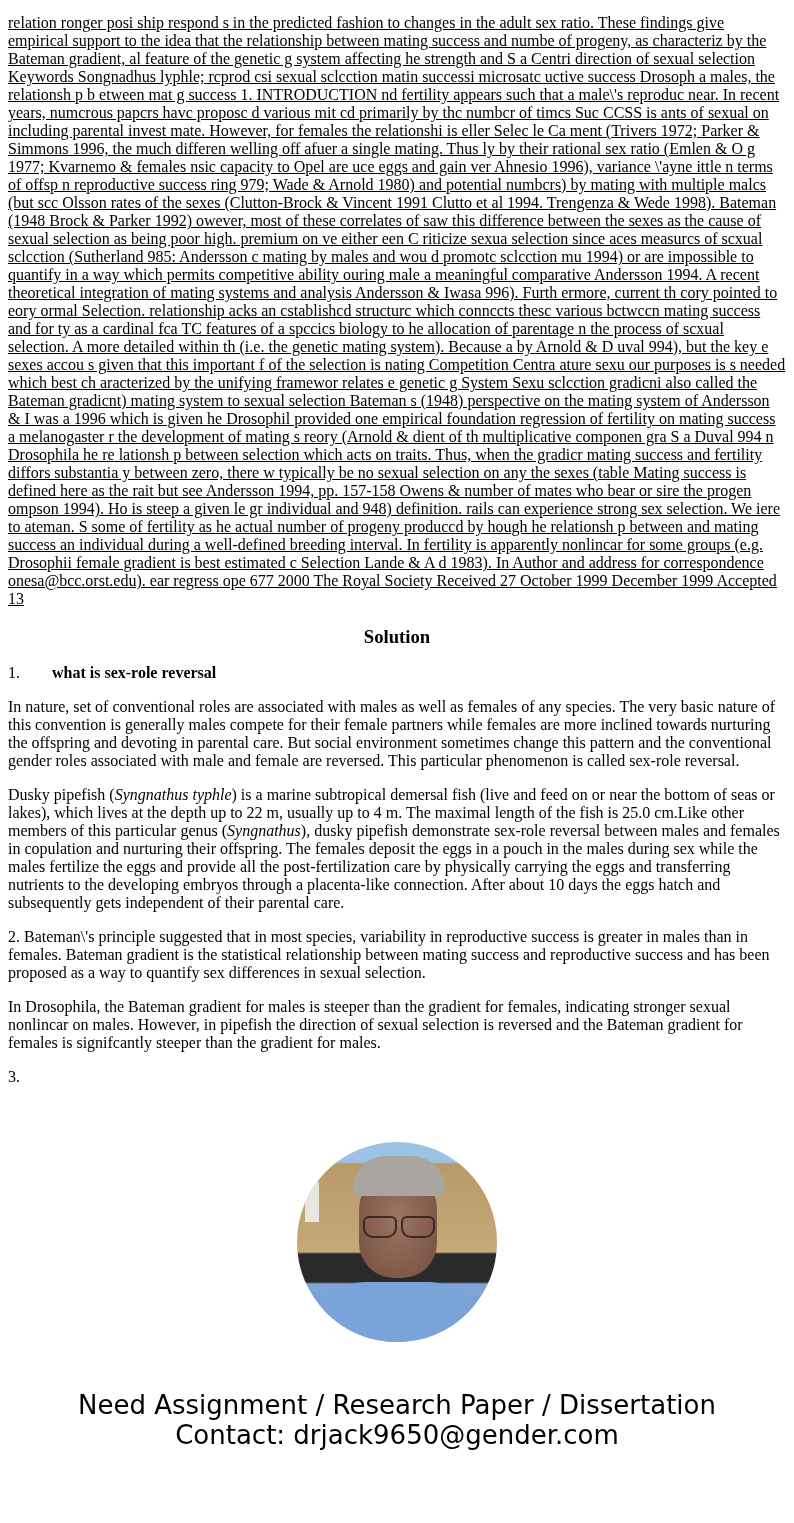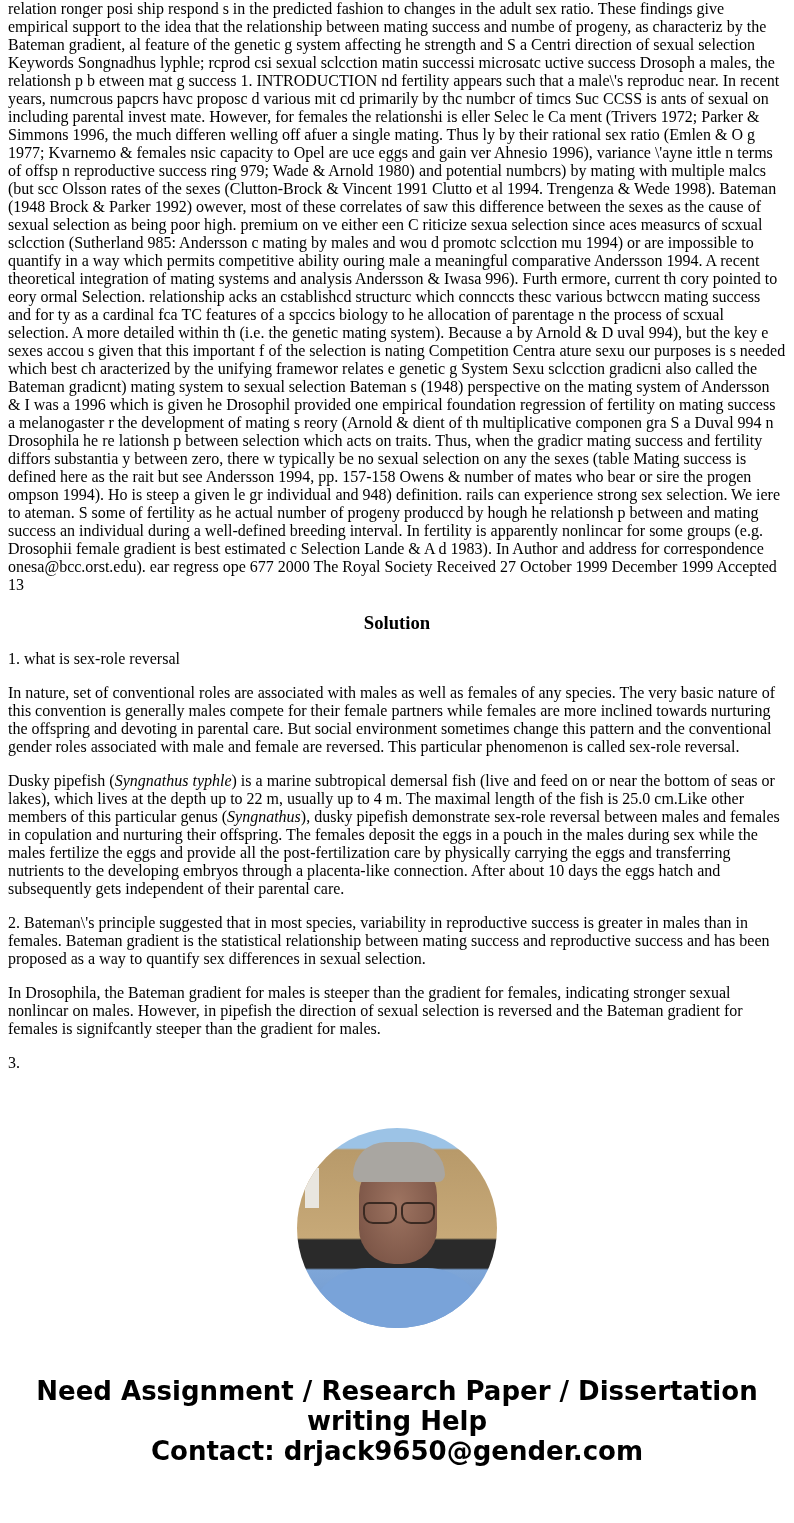--- a/index.html
+++ b/index.html
@@ -6,24 +6,24 @@
   body {
     width: 794px;
     min-height: 1523px;
     font-family: "Liberation Serif", "DejaVu Serif", serif;
     color: #000;
     font-size: 16px;
     line-height: 18px;
   }
   .page { padding: 0 8px; }
   .para { margin: 0 0 16px 0; }
-  .intro { margin-top: 0; }
+  .intro { margin-top: 14px; text-decoration: underline; }
   h3.solution { font-size: 18.7px; font-weight: bold; margin: 18px 0 16px 0; line-height: 22px; text-align: center; }
   .q-head { margin: 0 0 16px 0; }
-  .q-head b { font-weight: normal; }
+  .q-head b { font-weight: bold; margin-left: 28px; }
   .sub-head { font-weight: bold; margin: 0 0 16px 0; }
   .avatar-wrap { display: flex; justify-content: center; margin-top: 56px; }
   .avatar {
     width: 200px; height: 200px; border-radius: 50%;
     overflow: hidden; position: relative;
     background: linear-gradient(180deg, #9cc3e6 0%, #9cc3e6 10%, #b89a6a 11%, #c7a978 55%, #2a2a2a 56%, #2a2a2a 70%, #7ea6d8 71%, #6e96cc 100%);
   }
   .avatar .face {
     position: absolute; left: 62px; top: 28px; width: 78px; height: 108px;
     border-radius: 40px 40px 36px 36px;
@@ -46,21 +46,21 @@
     position: absolute; left: 10px; top: 140px; width: 180px; height: 80px;
     background: #79a3d9; border-radius: 60px 60px 0 0;
   }
   .avatar .wall-switch {
     position: absolute; left: 8px; top: 40px; width: 14px; height: 40px; background: #e9e6df;
   }
   .cta {
     margin-top: 48px;
     text-align: center;
     font-family: "DejaVu Sans", sans-serif;
-    font-weight: bold;
+    font-weight: normal;
     font-size: 26px;
     line-height: 30px;
     padding-bottom: 40px;
   }
   .cta div { margin: 0; }
 </style>
 </head>
 <body>
 
 <div class="page">
@@ -90,17 +90,16 @@
       <div class="hair"></div>
       <div class="glasses">
           <span></span>
           <span></span>
         </div>
     </div>
   </div>
 
   <div class="cta">
     <div>Need Assignment / Research Paper / Dissertation</div>
-    <div>writing Help</div>
     <div>Contact: drjack9650@gender.com</div>
   </div>
 
 </div>
 
 </body></html>

